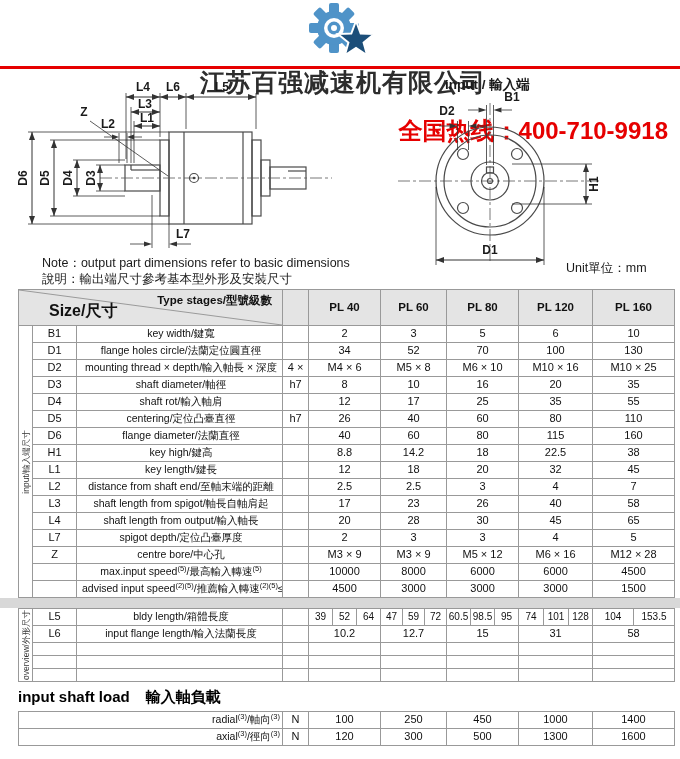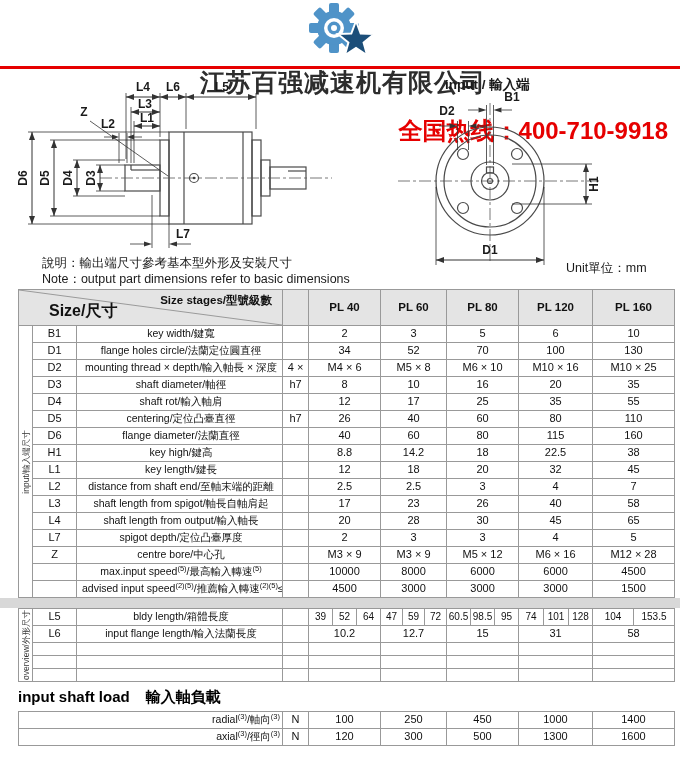--- a/index.html
+++ b/index.html
@@ -207,22 +207,22 @@
 
       <line class="xl" x1="96" y1="118" x2="96" y2="196"></line>
       <line class="xl" x1="204" y1="118" x2="204" y2="196"></line>
       <line class="dl" x1="96" y1="191" x2="204" y2="191" marker-start="url(#arB)" marker-end="url(#arB)"></line>
       <text class="dim" x="150" y="185" text-anchor="middle">D1</text>
     </g>
     <text class="unit" x="226" y="203">Unit單位：mm</text>
   </svg>
 
   <div class="note">
+    <div>Note：output part dimensions refer to basic dimensions</div>
     <div>說明：輸出端尺寸參考基本型外形及安裝尺寸</div>
-    <div>Note：output part dimensions refer to basic dimensions</div>
   </div>
 </div>
 
 <table class="tbl">
   <colgroup>
     <col style="width:14px">
       <col style="width:44px">
       <col style="width:206px">
       <col style="width:26px">
     <col style="width:72px">
@@ -230,21 +230,21 @@
       <col style="width:72px">
       <col style="width:74px">
       <col style="width:82px">
   </colgroup>
   <tbody>
     <tr class="hdr">
       <td colspan="3" class="diag">
         <svg class="diagline" viewBox="0 0 100 100" preserveAspectRatio="none">
           <line x1="0" y1="0" x2="100" y2="100" stroke="#9a9a9a" stroke-width="1" vector-effect="non-scaling-stroke"></line>
         </svg>
-        <span class="ct">Size stages/型號級數</span>
+        <span class="ct">Type stages/型號級數</span>
         <span class="cb">Size/尺寸</span>
       </td>
       <td></td>
       <td>PL 40</td>
       <td>PL 60</td>
       <td>PL 80</td>
       <td>PL 120</td>
       <td>PL 160</td>
     </tr>
   </tbody>

